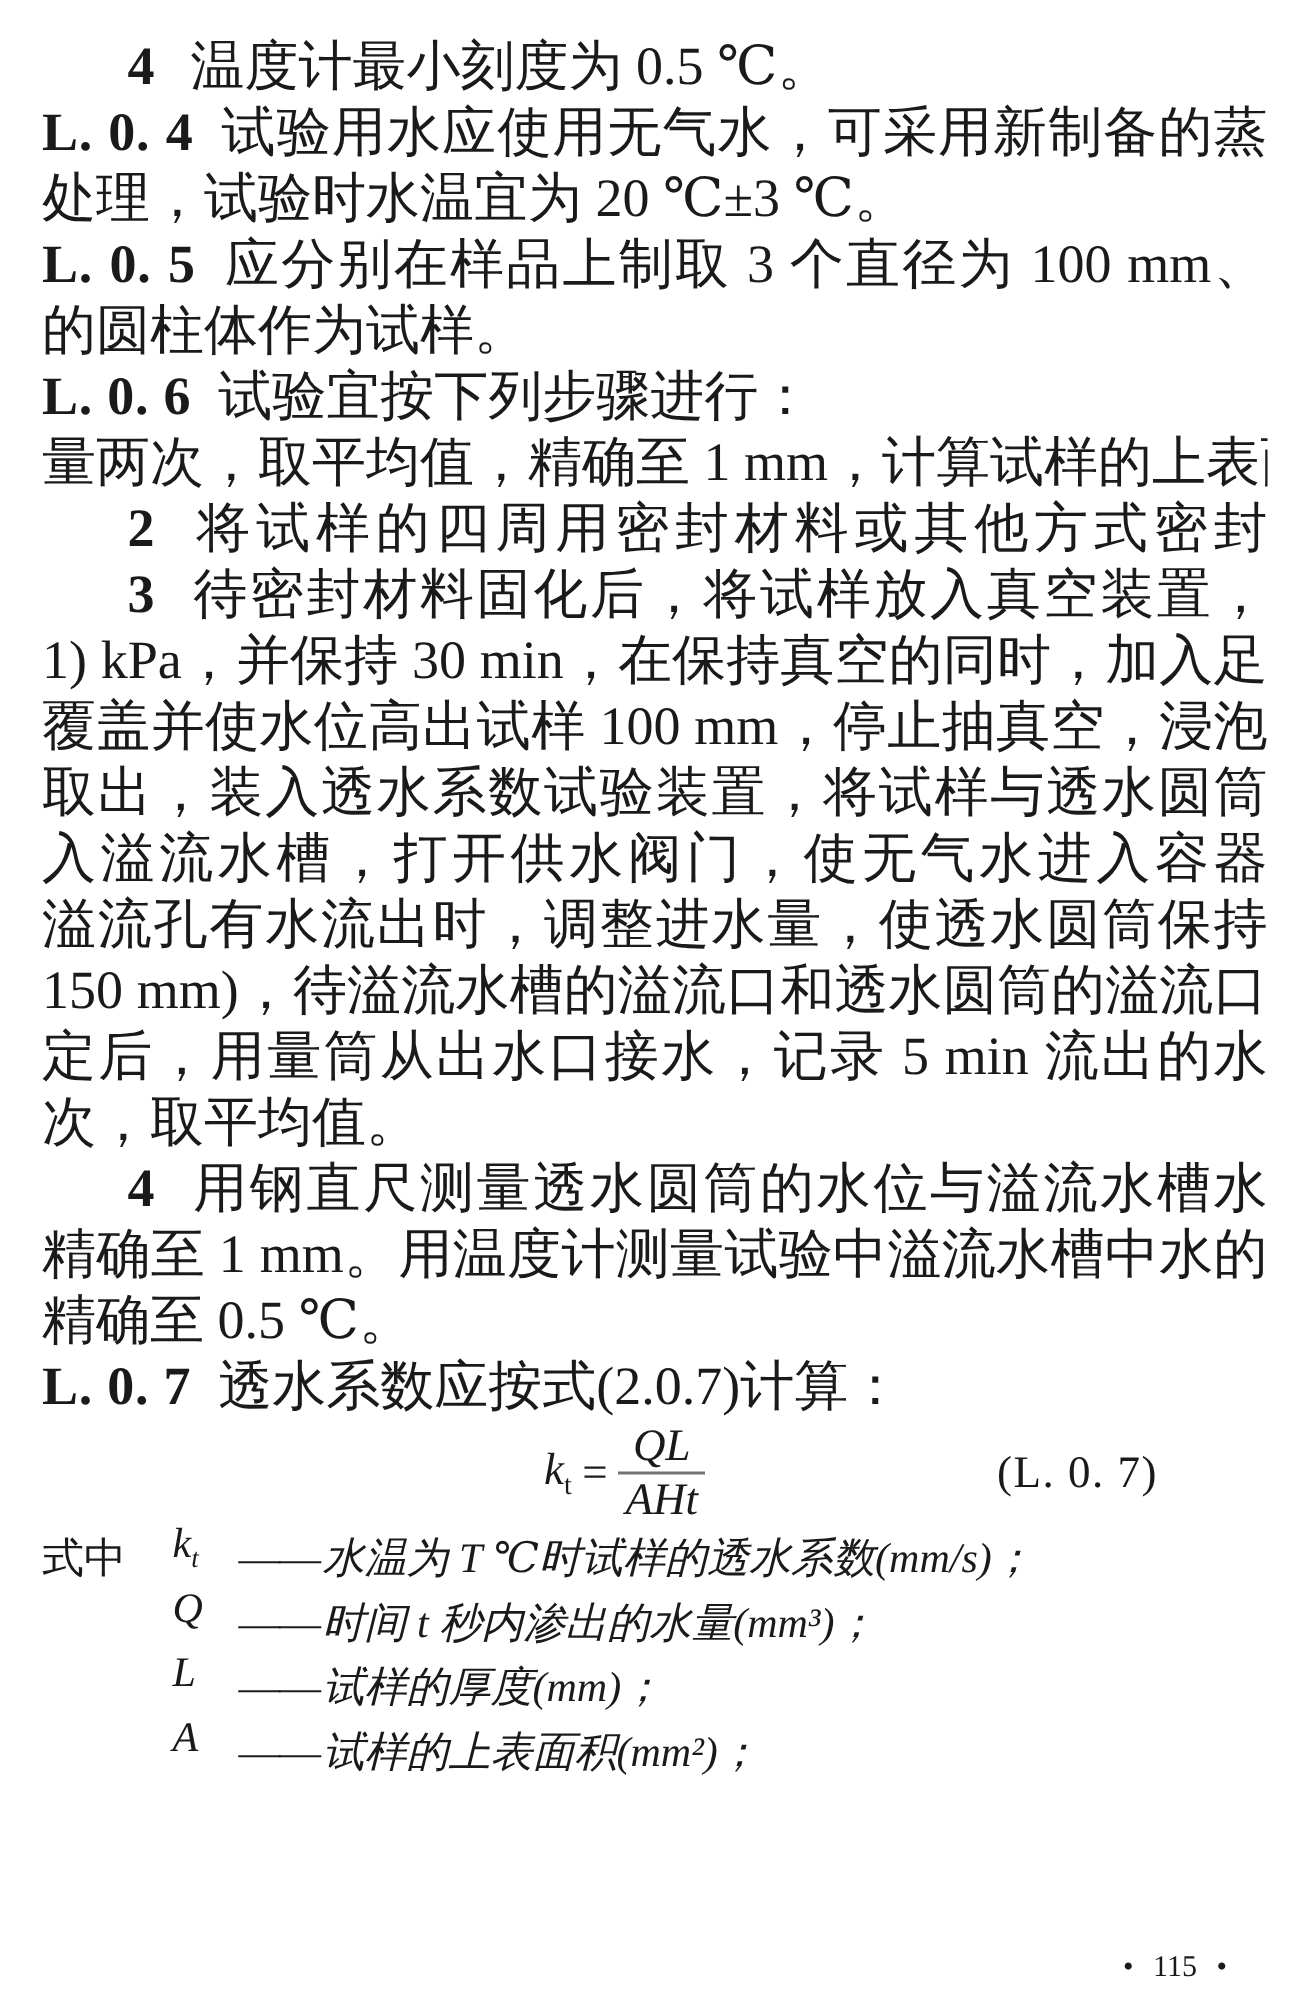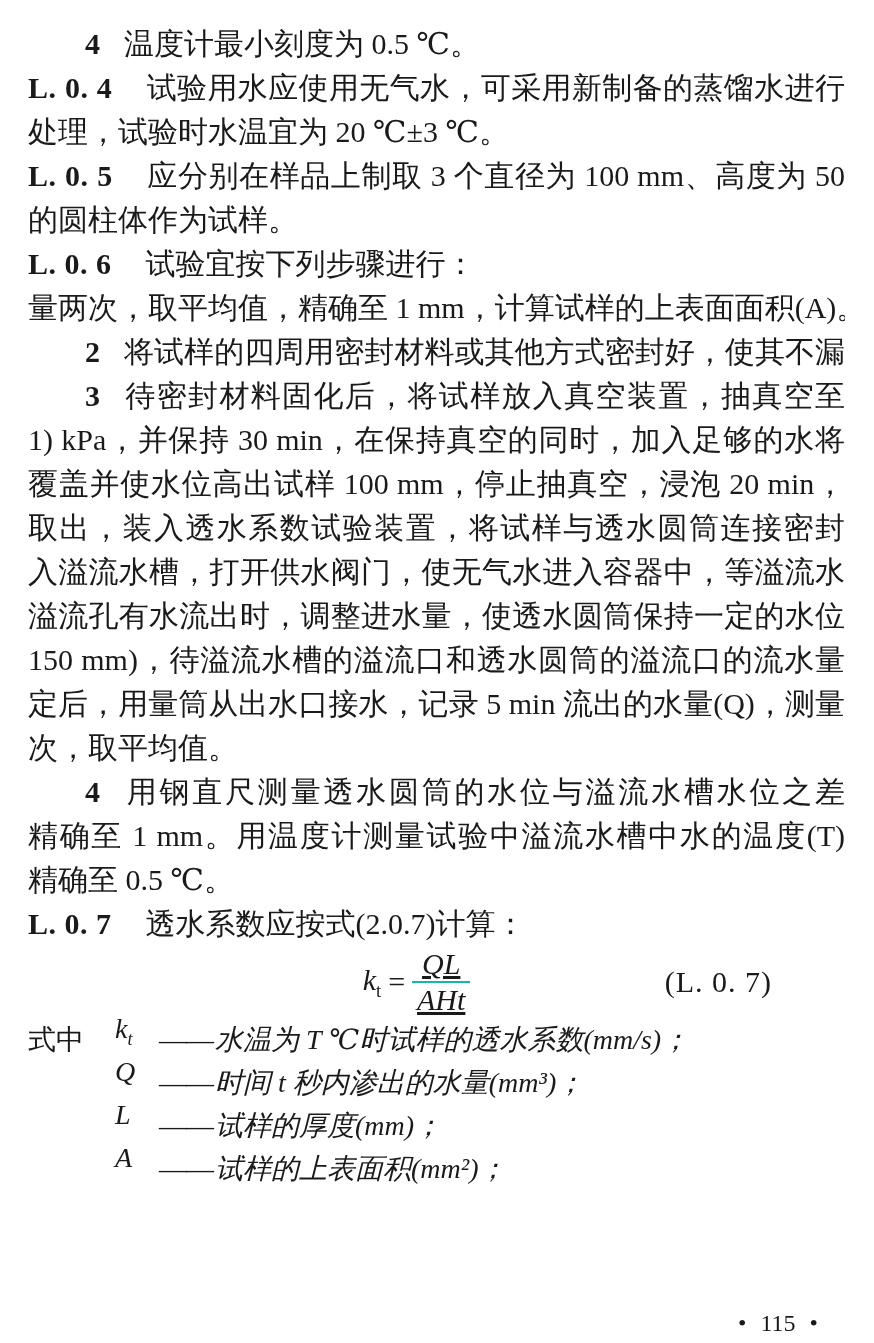--- a/index.html
+++ b/index.html
@@ -12,71 +12,71 @@
   }
   .page{
     position:relative;
     width:874px;height:1343px;
     box-sizing:border-box;
     padding:22px 29px 0 28px;
     overflow:hidden;
   }
   
   .line{
-    font-size:30px;
+    font-size:36px;
     line-height:44px;
     height:44px;
     overflow:hidden;
     text-align:justify;
     white-space:nowrap;
   }
   .line.j{
     white-space:normal;
     text-align-last:justify;
   }
   .line.indent{padding-left:57px;}
   b.item-num{font-weight:700;margin-right:24px;}
-  b.clause-label{font-weight:700;margin-right:34px;letter-spacing:0.5px;}
+  b.clause-label{font-weight:700;margin-right:18px;letter-spacing:0.5px;}
   
   .formula-row{
     position:relative;
     height:72px;
     display:flex;align-items:center;justify-content:center;
   }
   .formula{
     display:inline-flex;align-items:center;
     font-size:30px;font-style:italic;
     transform:translateX(-20px);
   }
   .formula .lhs sub{font-size:0.62em;font-style:normal;}
   .formula .eq{font-style:normal;margin:0 7px;}
-  .frac{display:inline-flex;flex-direction:column;text-align:center;line-height:1.12;text-decoration:underline;}
-  .frac .den{border-top:2px solid #14b8a6;padding:0 5px;}
+  .frac{display:inline-flex;flex-direction:column;text-align:center;line-height:1.12;}
+  .frac .den{border-top:2px solid #737373;padding:0 5px;}
   .frac .num{padding:0 5px;}
   .formula-num{
     position:absolute;right:73px;top:50%;
     transform:translateY(-50%);
     font-size:30px;font-style:normal;
     letter-spacing:1px;
   }
   
   .where-row{
     display:flex;align-items:flex-end;
     font-size:28px;line-height:43px;height:43px;
     overflow:hidden;white-space:nowrap;
   }
   .w-intro{width:87px;flex:none;}
   .w-term{width:44px;flex:none;font-style:italic;}
   .w-term sub{font-size:0.65em;}
   .w-dash{flex:none;letter-spacing:-1px;margin-right:2px;}
   .w-def{flex:1;font-style:italic;}
   
   .footer{
-    position:absolute;right:56px;bottom:6px;
-    font-size:24px;
+    position:absolute;right:56px;bottom:20px;
+    font-size:20px;
     word-spacing:8px;
   }
 </style>
 </head>
 <body>
 
 <div class="page">
   <div id="doc">
       <div class="line indent"><b class="item-num">4</b><span class="lt">温度计最小刻度为 0.5 ℃。</span></div>
       <div class="line j"><b class="clause-label">L. 0. 4</b><span class="lt">试验用水应使用无气水，可采用新制备的蒸馏水进行排气</span></div>

